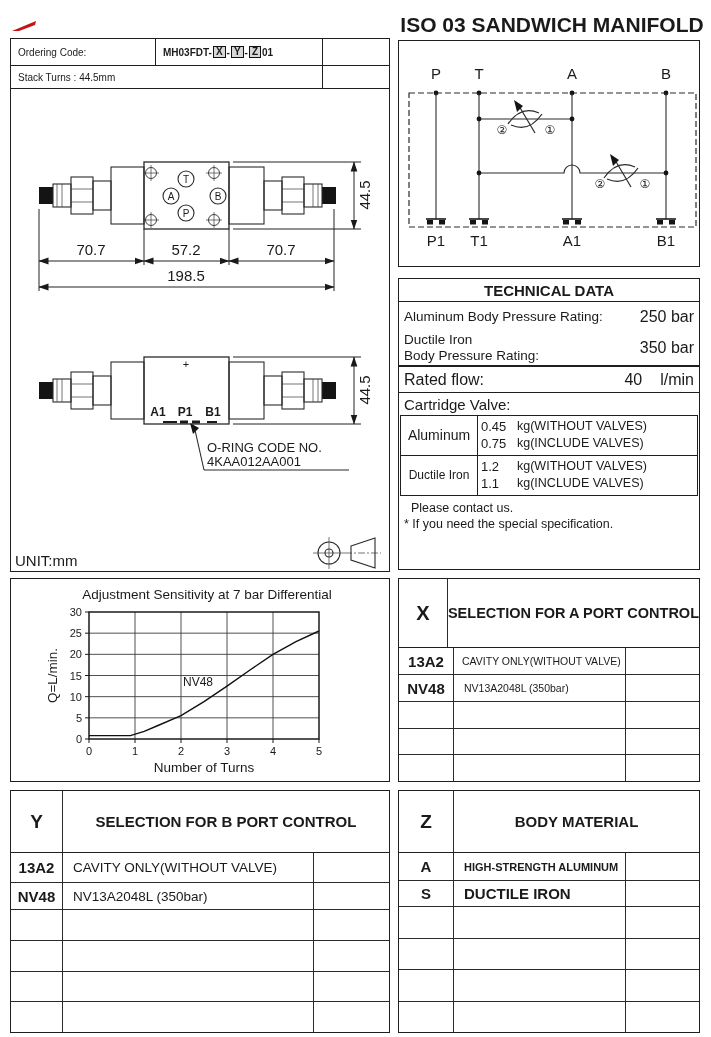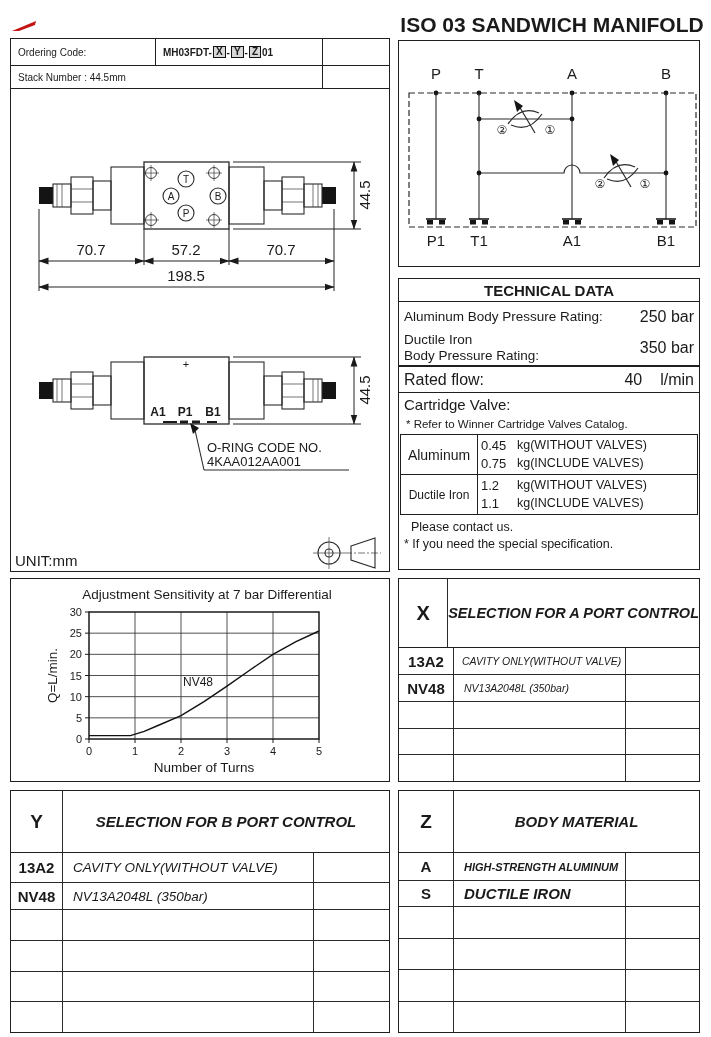--- a/index.html
+++ b/index.html
@@ -41,21 +41,21 @@
   .wt-num{width:36px;font-size:13px;}
   .tech-note{font-size:12.5px;padding:4px 0 0 5px;line-height:1.3;}
   
   .sel{display:flex;flex-direction:column;box-sizing:border-box;}
   .sel-hrow{display:flex;border-bottom:1.3px solid #1f1f1f;box-sizing:border-box;}
   .sel-row{display:flex;border-bottom:1.1px solid #2a2a2a;box-sizing:border-box;flex:0 0 auto;}
   .sel-row.grow{flex:1 1 auto;}
   .sel-row:last-child{border-bottom:none;}
   .c1{border-right:1.1px solid #2a2a2a;display:flex;align-items:center;justify-content:center;
       box-sizing:border-box;}
-  .c2{border-right:1.1px solid #2a2a2a;display:flex;align-items:center;box-sizing:border-box;font-style:italic;}
+  .c2{border-right:1.1px solid #2a2a2a;display:flex;align-items:center;box-sizing:border-box;}
   .c2.center{justify-content:center;}
   .c3{flex:1;}
   .hcode{font-weight:bold;font-size:19px;}
   .htitle{font-weight:bold;font-size:15px;white-space:nowrap;}
   .rcode{font-weight:bold;font-size:15px;}
   .chart-grid{stroke:#3c3c3c;stroke-width:0.9;}
   .chart-tick{stroke:#1a1a1a;stroke-width:1;}
   .chart-axis{stroke:#1a1a1a;stroke-width:1.5;}
   .chart-curve{stroke:#111;stroke-width:1.4;}
 </style>
@@ -76,21 +76,21 @@
           <span class="codebox">X</span>
           <span>-</span>
           <span class="codebox">Y</span>
           <span>-</span>
           <span class="codebox">Z</span>
           <span>01</span>
       </div>
       <div class="ord-cell ord-last" style="flex:1;"></div>
     </div>
     <div class="ord-row" style="height:23px;">
-      <div class="ord-cell" style="width:312px;">Stack Number : 44.5mm</div>
+      <div class="ord-cell" style="width:312px;">Stack Turns : 44.5mm</div>
       <div class="ord-cell ord-last" style="flex:1;"></div>
     </div>
 
     <svg width="377" height="481" viewBox="0 0 377 481">
       <defs>
         <marker id="arr" viewBox="0 0 10 10" refX="9.5" refY="5" markerWidth="10" markerHeight="10" orient="auto-start-reverse">
             <path d="M0,1.6 L10,5 L0,8.4 z" fill="#1a1a1a"></path>
           </marker>
         <g id="adjL">
           <rect x="28" y="98" width="14" height="17" class="fillb"></rect>
@@ -268,21 +268,20 @@
     </div>
     <div class="td-row" style="height:26px;border-bottom:1.2px solid #1f1f1f;">
       <div class="td-val">Rated flow:</div>
       <div style="display:flex;gap:18px;">
         <span class="td-val">40</span>
         <span class="td-val">l/min</span>
       </div>
     </div>
     <div class="cart">
       <div>Cartridge Valve:</div>
-      <div class="cart-note">* Refer to Winner Cartridge Valves Catalog.</div>
     </div>
     <div class="wt-table">
       <div class="wt-row" style="border-bottom:1.2px solid #1f1f1f;">
         <div class="wt-mat">Aluminum</div>
         <div class="wt-vals">
           <div class="wt-line">
               <span class="wt-num">0.45</span>
               <span>kg(WITHOUT VALVES)</span>
             </div>
           <div class="wt-line">

